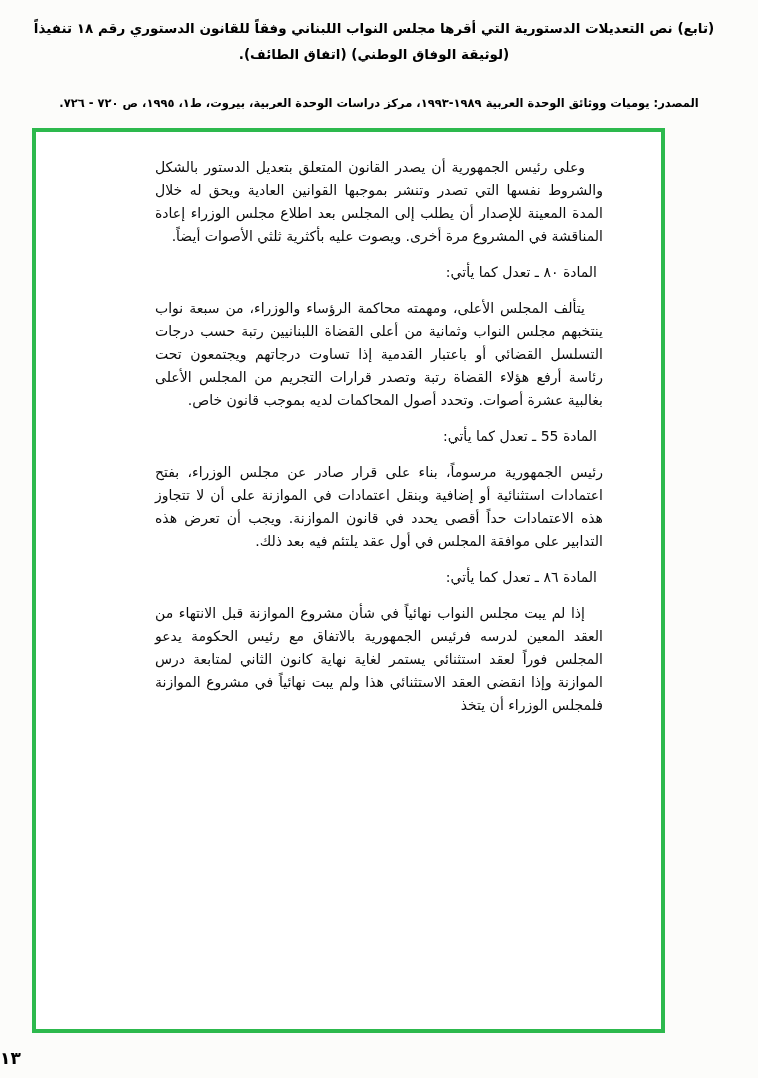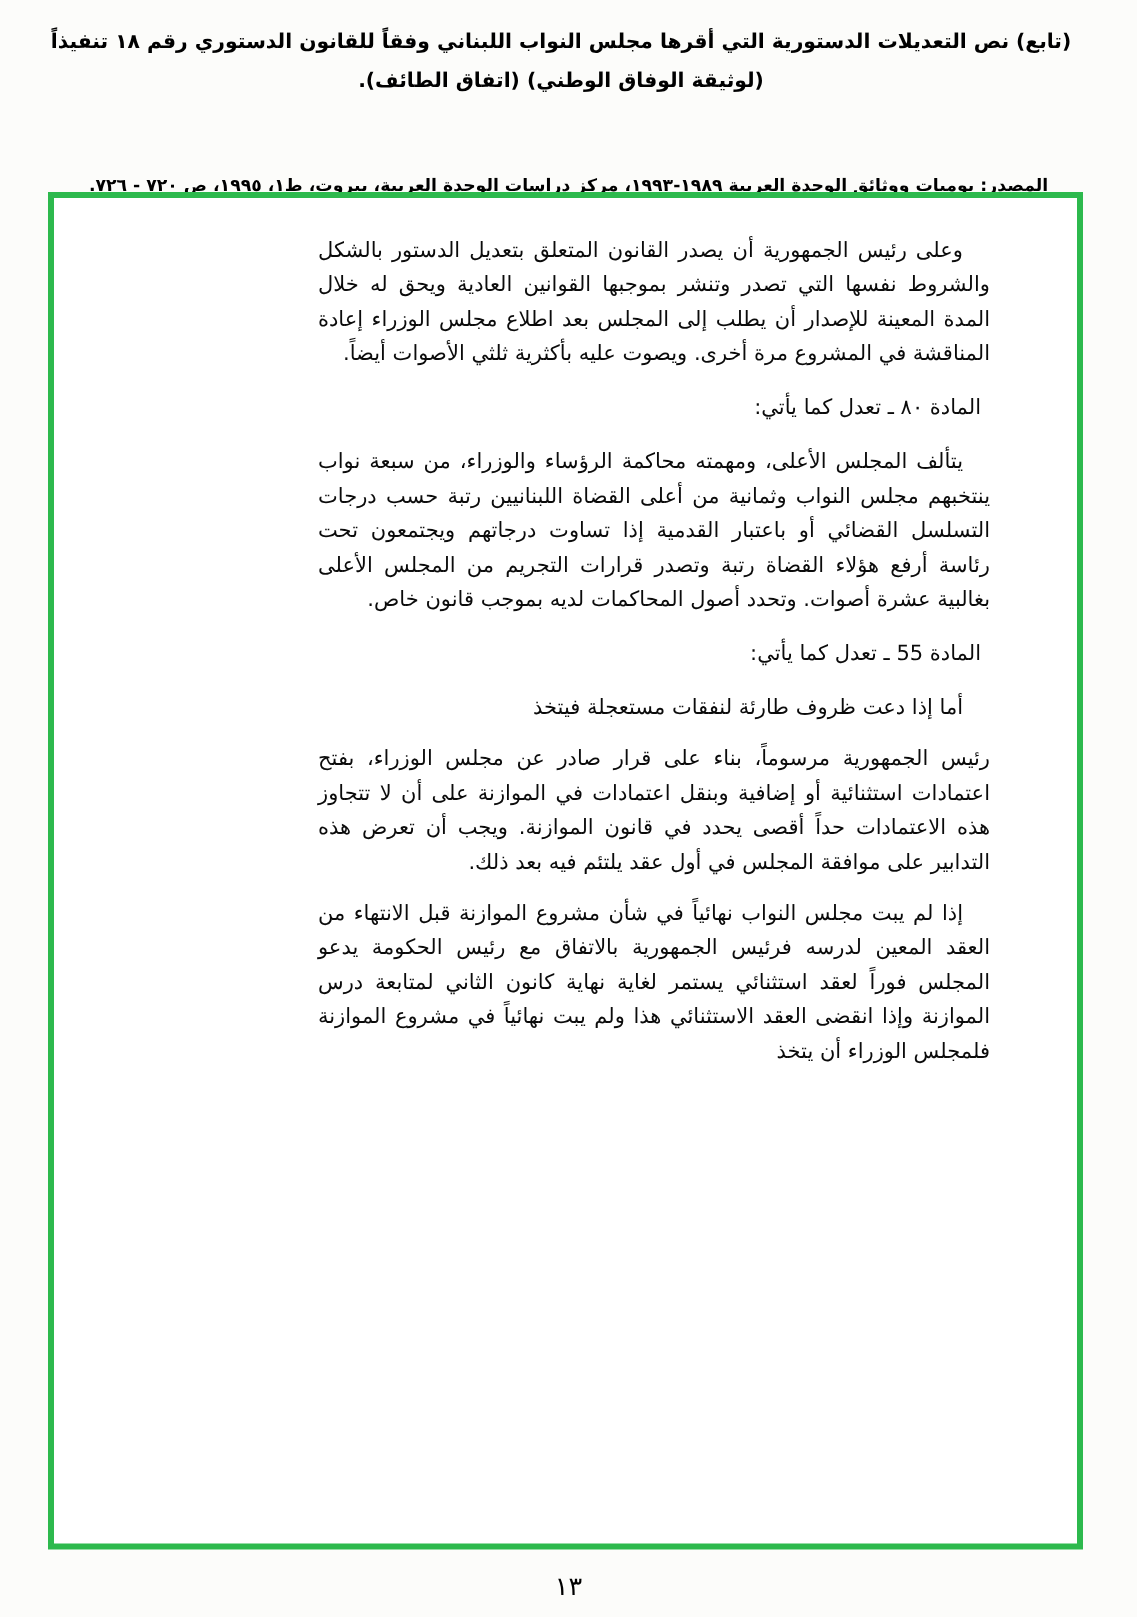--- a/index.html
+++ b/index.html
@@ -23,27 +23,26 @@
   }
   .source-line {
     position: absolute;
     top: 94px;
     right: 12px;
     left: 12px;
     text-align: center;
     font-weight: bold;
     font-size: 11.5px;
     line-height: 1.6;
-    margin-top: 20px;
   }
   .content-frame {
     position: absolute;
     top: 128px;
     left: 32px;
-    width: 690px;
+    width: 633px;
     height: 905px;
     border: 4px solid #2db94d;
     background: #ffffff;
     overflow: hidden;
   }
   .text-col {
     width: 448px;
     margin: 24px 58px 0 auto;
     font-size: 14px;
     line-height: 23px;
@@ -56,37 +55,37 @@
   .text-col p.heading {
     margin: 13px 6px 13px 0;
     text-align: left;
     text-indent: 0;
   }
   .page-number {
     position: absolute;
     bottom: 10px;
     left: 0;
     right: 0;
-    text-align: center;
+    text-align: left;
     font-size: 17px;
-    font-weight: normal;
+    font-weight: bold;
   }
 </style>
 </head>
 <body>
 
 <div class="page-header">(تابع) نص التعديلات الدستورية التي أقرها مجلس النواب اللبناني وفقاً للقانون الدستوري رقم ١٨ تنفيذاً (لوثيقة الوفاق الوطني) (اتفاق الطائف).</div>
 
 <div class="source-line">المصدر: يوميات ووثائق الوحدة العربية ١٩٨٩-١٩٩٣، مركز دراسات الوحدة العربية، بيروت، ط١، ١٩٩٥، ص ٧٢٠ - ٧٢٦.</div>
 
 <div class="content-frame" style="border-color: rgb(45, 185, 77);">
   <div class="text-col">
     <p class="para indent">وعلى رئيس الجمهورية أن يصدر القانون المتعلق بتعديل الدستور بالشكل والشروط نفسها التي تصدر وتنشر بموجبها القوانين العادية ويحق له خلال المدة المعينة للإصدار أن يطلب إلى المجلس بعد اطلاع مجلس الوزراء إعادة المناقشة في المشروع مرة أخرى. ويصوت عليه بأكثرية ثلثي الأصوات أيضاً.</p>
     <p class="heading">المادة ٨٠ ـ تعدل كما يأتي:</p>
     <p class="para indent">يتألف المجلس الأعلى، ومهمته محاكمة الرؤساء والوزراء، من سبعة نواب ينتخبهم مجلس النواب وثمانية من أعلى القضاة اللبنانيين رتبة حسب درجات التسلسل القضائي أو باعتبار القدمية إذا تساوت درجاتهم ويجتمعون تحت رئاسة أرفع هؤلاء القضاة رتبة وتصدر قرارات التجريم من المجلس الأعلى بغالبية عشرة أصوات. وتحدد أصول المحاكمات لديه بموجب قانون خاص.</p>
     <p class="heading">المادة 55 ـ تعدل كما يأتي:</p>
-    <p class="para indent">أما إذا دعت ظروف طارئة لنفقات مستعجلة فيتخذ</p>
     <p class="para">رئيس الجمهورية مرسوماً، بناء على قرار صادر عن مجلس الوزراء، بفتح اعتمادات استثنائية أو إضافية وبنقل اعتمادات في الموازنة على أن لا تتجاوز هذه الاعتمادات حداً أقصى يحدد في قانون الموازنة. ويجب أن تعرض هذه التدابير على موافقة المجلس في أول عقد يلتئم فيه بعد ذلك.</p>
+    <p class="heading">المادة ٨٦ ـ تعدل كما يأتي:</p>
     <p class="para indent">إذا لم يبت مجلس النواب نهائياً في شأن مشروع الموازنة قبل الانتهاء من العقد المعين لدرسه فرئيس الجمهورية بالاتفاق مع رئيس الحكومة يدعو المجلس فوراً لعقد استثنائي يستمر لغاية نهاية كانون الثاني لمتابعة درس الموازنة وإذا انقضى العقد الاستثنائي هذا ولم يبت نهائياً في مشروع الموازنة فلمجلس الوزراء أن يتخذ</p>
   </div>
 </div>
 
 <div class="page-number">١٣</div>
 
 </body></html>

